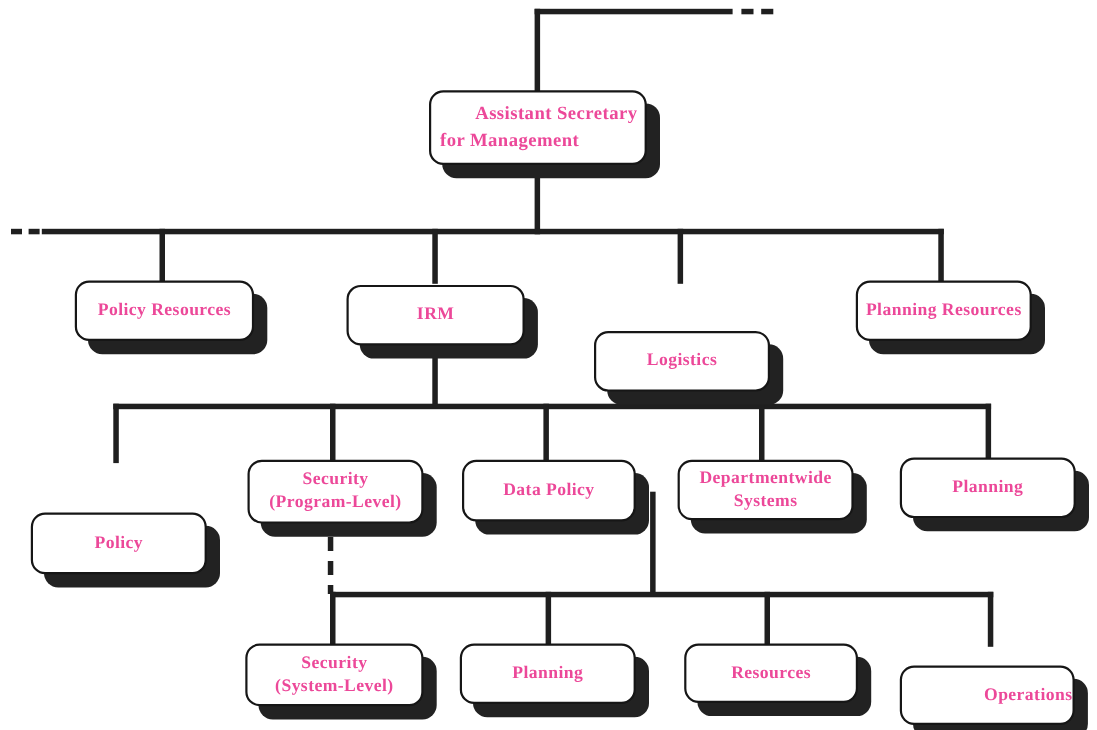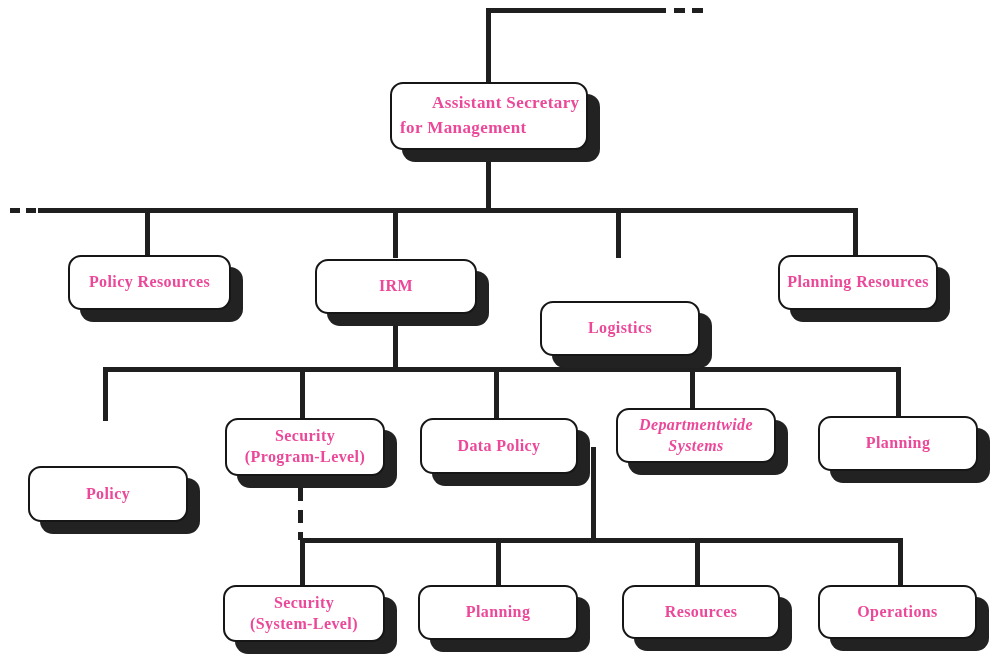--- a/index.html
+++ b/index.html
@@ -118,35 +118,35 @@
   <div class="node" style="left:28px; top:418px; width:160px; height:56px;margin-top:48px;">
     <span class="node-label">Policy</span>
   </div>
   <div class="node" style="left:225px; top:418px; width:160px; height:58px;">
     <span class="node-label">Security
 (Program-Level)</span>
   </div>
   <div class="node" style="left:420px; top:418px; width:158px; height:56px;">
     <span class="node-label">Data Policy</span>
   </div>
-  <div class="node" style="left:616px; top:408px; width:160px; height:55px;font-style:italic;">
+  <div class="node" style="left:616px; top:418px; width:160px; height:55px;">
     <span class="node-label">Departmentwide
 Systems</span>
   </div>
   <div class="node" style="left:818px; top:416px; width:160px; height:55px;">
     <span class="node-label">Planning</span>
   </div>
 
   <div class="node" style="left:223px; top:585px; width:162px; height:57px;">
     <span class="node-label">Security
 (System-Level)</span>
   </div>
   <div class="node" style="left:418px; top:585px; width:160px; height:55px;">
     <span class="node-label">Planning</span>
   </div>
   <div class="node" style="left:622px; top:585px; width:158px; height:54px;">
     <span class="node-label">Resources</span>
   </div>
-  <div class="node" style="left:818px; top:585px; width:159px; height:54px;">
+  <div class="node" style="left:818px; top:605px; width:159px; height:54px;justify-content:flex-end;">
     <span class="node-label">Operations</span>
   </div>
 
 </div>
 
 </body></html>

